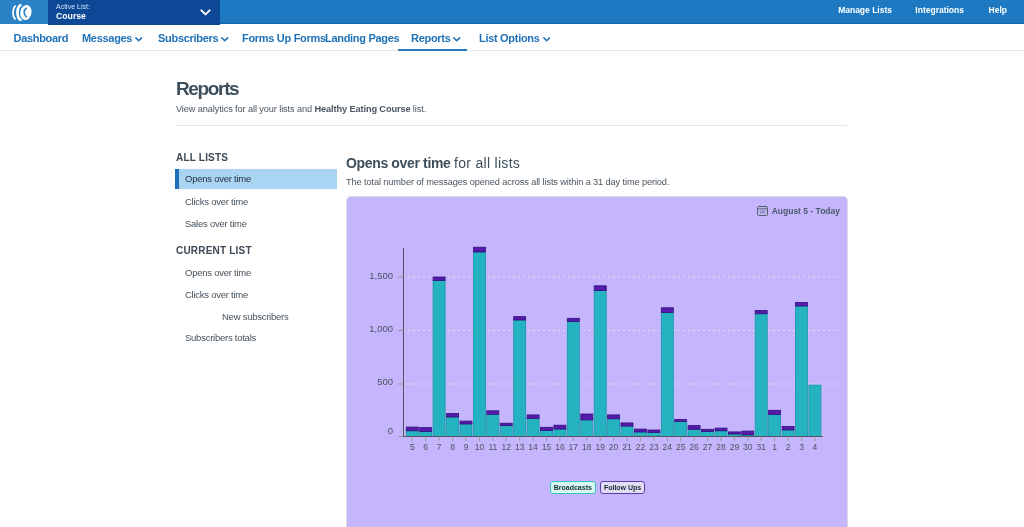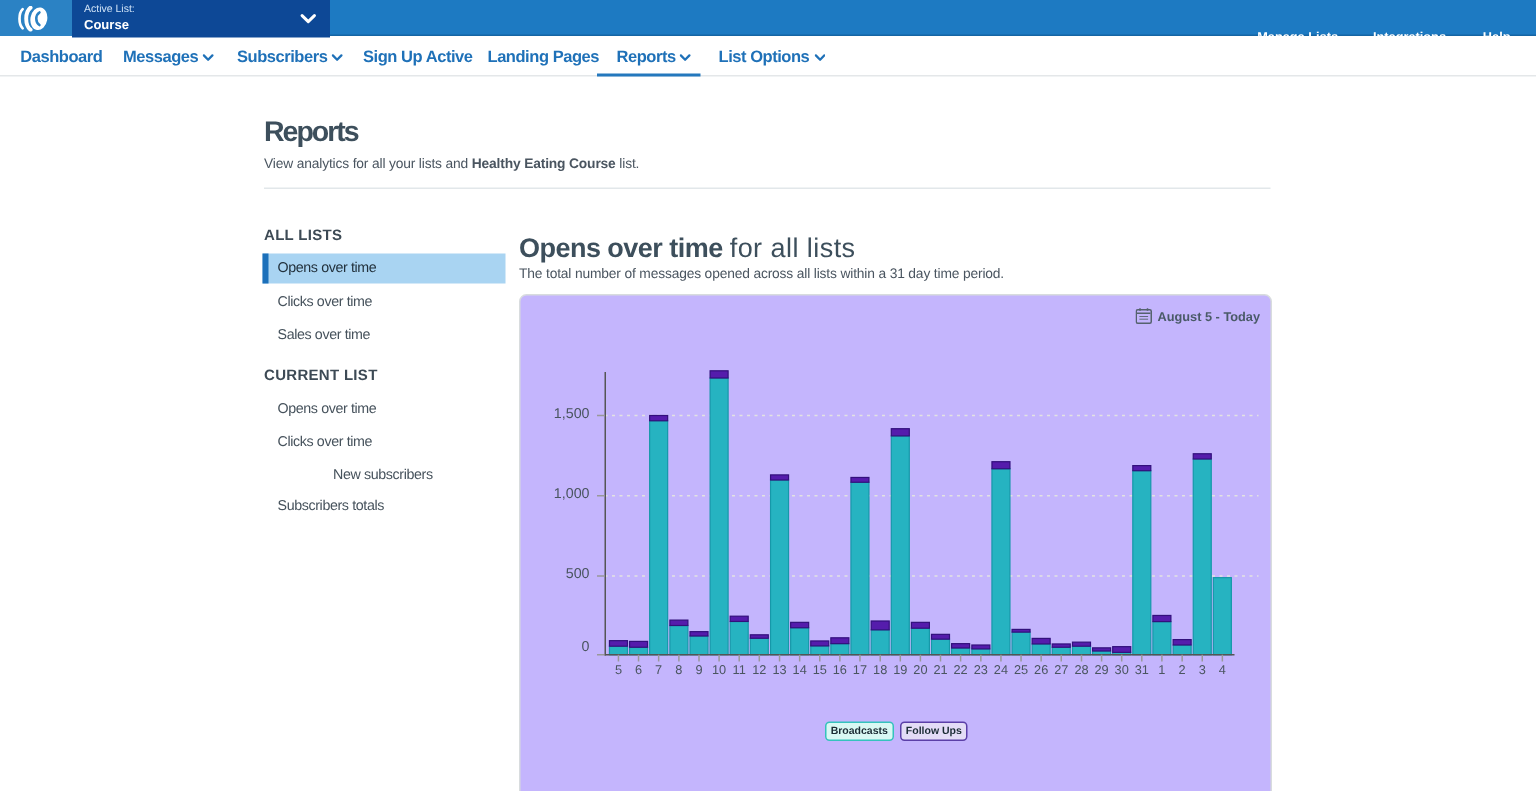--- a/index.html
+++ b/index.html
@@ -7,35 +7,35 @@
   font-family:"Liberation Sans", sans-serif; }
 .topbar { position:absolute; left:0; top:0; width:1024px; height:24px;
   background:#1d7ac2; border-bottom:1px solid #1565a4; }
 .logosq { position:absolute; left:0; top:0; width:48px; height:24px; background:#2b82c4; }
 .logosq svg { position:absolute; left:11.5px; top:3.5px; }
 .activelist { position:absolute; left:48px; top:0; width:172px; height:26px; background:#0d4896; }
 .al-label { position:absolute; left:8px; top:3px; font-size:7px; color:#cfe2f6; }
 .al-name { position:absolute; left:8px; top:11px; font-size:8.7px; font-weight:bold; color:#fff; }
 .al-chev { position:absolute; left:152px; top:9px; }
 .toplinks { position:absolute; top:0; height:24px; right:0; color:#fff; font-size:8.5px; font-weight:bold; }
-.toplinks span { position:absolute; top:19px; white-space:nowrap;padding-left:21px; }
+.toplinks span { position:absolute; top:5px; white-space:nowrap;padding-left:21px; }
 .nav { position:absolute; left:0; top:25px; width:1024px; height:25.5px; background:#fff;
   border-bottom:1px solid #e4e7e9; }
 .nav a { position:absolute; top:0; height:25px; line-height:27px; font-size:11px; font-weight:bold;
   letter-spacing:-0.3px; color:#1f71b8; text-decoration:none; white-space:nowrap; }
 .nav svg { margin-left:3px; }
 .rep-underline { position:absolute; left:398px; top:24px; width:69px; height:2px; background:#2478bd; }
 h1.reports { position:absolute; left:176px; top:78px; font-size:19px; color:#3d4f5c; letter-spacing:-1.35px; }
 p.sub { position:absolute; left:176px; top:103.5px; font-size:9.2px; letter-spacing:-0.1px; color:#4a5560; }
 .hr { position:absolute; left:176px; top:125px; width:671px; height:1px; background:#e2e7ea; }
 .side-h { position:absolute; font-size:10px; font-weight:bold; color:#3d4a55; letter-spacing:0.2px; line-height:10px; }
 .side-i { position:absolute; font-size:9.5px; letter-spacing:-0.25px; color:#46525c; white-space:nowrap; line-height:10px; }
 .sel-row { position:absolute; left:175px; top:168.5px; width:161.5px; height:20px; background:#a9d4f2;
   border-left:4px solid #1c70ba; }
-h2.ot { position:absolute; left:346px; top:155px; font-size:18px; font-weight:bold; letter-spacing:-0.35px; color:#3d4f5c; }
+h2.ot { position:absolute; left:346px; top:155px; font-size:14px; font-weight:bold; letter-spacing:-0.35px; color:#3d4f5c; }
 h2.ot span { font-weight:normal; letter-spacing:0.3px; }
 p.ot-sub { position:absolute; left:346px; top:176.5px; font-size:9.2px; letter-spacing:-0.1px; color:#4a5560; }
 .panel { position:absolute; left:346px; top:196px; width:502px; height:358px; background:#c4b5fd;
   border:1px solid #d8dcde; border-radius:5px; }
 .panel svg.chart { position:absolute; left:0; top:0; }
 .daterow { position:absolute; right:7px; top:8px; font-size:8.5px; font-weight:bold; color:#4a5a68; }
 .daterow svg { vertical-align:-2px; margin-right:4px; }
 .legend { position:absolute; left:0; top:279px; width:501px; text-align:center; }
 .lbtn { display:inline-block; font-size:7px; font-weight:bold; color:#1a2b33; padding:2.5px 3px 2px;
   border-radius:3px; margin:0 2px; }
@@ -67,21 +67,21 @@
   <span style="right:17px;">Help</span>
 </div>
 <div class="nav">
   <a style="left:13.5px;">Dashboard</a>
   <a style="left:82px;">Messages<svg width="7.5" height="5" viewBox="0 0 7.5 5">
         <path d="M0.9 0.9 L3.75 3.8 L6.6 0.9" stroke="#1f71b8" stroke-width="1.5" fill="none" stroke-linecap="round" stroke-linejoin="round"></path>
       </svg></a>
   <a style="left:158px;">Subscribers<svg width="7.5" height="5" viewBox="0 0 7.5 5">
         <path d="M0.9 0.9 L3.75 3.8 L6.6 0.9" stroke="#1f71b8" stroke-width="1.5" fill="none" stroke-linecap="round" stroke-linejoin="round"></path>
       </svg></a>
-  <a style="left:242px;">Sign Up Active</a>
+  <a style="left:242px;">Forms Up Forms</a>
   <a style="left:325px;">Landing Pages</a>
   <a style="left:411px;">Reports<svg width="7.5" height="5" viewBox="0 0 7.5 5">
         <path d="M0.9 0.9 L3.75 3.8 L6.6 0.9" stroke="#1f71b8" stroke-width="1.5" fill="none" stroke-linecap="round" stroke-linejoin="round"></path>
       </svg></a>
   <a style="left:479px;">List Options<svg width="7.5" height="5" viewBox="0 0 7.5 5">
         <path d="M0.9 0.9 L3.75 3.8 L6.6 0.9" stroke="#1f71b8" stroke-width="1.5" fill="none" stroke-linecap="round" stroke-linejoin="round"></path>
       </svg></a>
   <div class="rep-underline"></div>
 </div>
 <h1 class="reports">Reports</h1>

